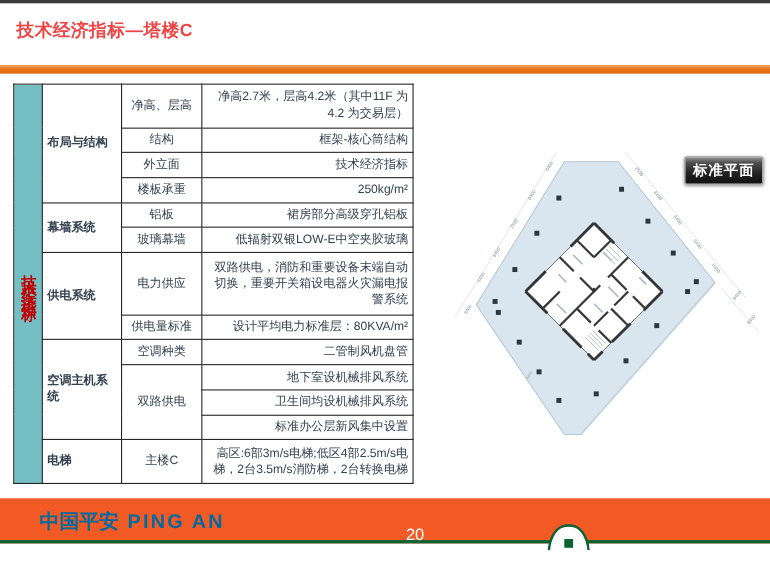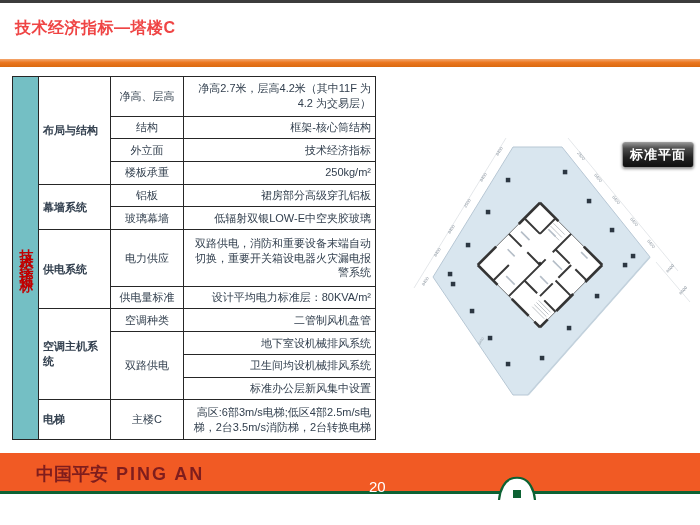--- a/index.html
+++ b/index.html
@@ -29,21 +29,21 @@
   .plan-button{position:absolute;left:622px;top:142px;width:72px;height:26px;
     border-radius:3px;border:1px solid #9a9a9a;box-sizing:border-box;cursor:pointer;
     background:linear-gradient(180deg,#8f8f8f 0%,#4d4d4d 22%,#222222 60%,#101010 100%);
     color:#ffffff;font-size:13px;font-weight:bold;letter-spacing:1px;
     display:flex;align-items:center;justify-content:center;
     box-shadow:0 1px 3px rgba(0,0,0,.45);}
 
   
   .footer-bar{position:absolute;left:0;top:453px;width:700px;height:41px;background:#f15a24;}
   .footer-green-line{position:absolute;left:0;top:491px;width:700px;height:3px;background:#0d6233;}
-  .brand{position:absolute;left:36px;top:462px;color:#7f1d1d;font-weight:bold;font-size:18px;}
+  .brand{position:absolute;left:36px;top:462px;color:#0369a1;font-weight:bold;font-size:18px;}
   .brand .en{letter-spacing:2px;margin-left:8px;}
   .page-num{position:absolute;left:369px;top:466px;color:#ffffff;font-size:15px;margin-top:12px;}
   .arch-logo{position:absolute;left:495px;top:476px;z-index:5;}
 </style>
 </head>
 <body>
 
 <div class="top-border"></div>
 <div class="slide-title">技术经济指标—塔楼C</div>
 <div class="title-rule"></div>

